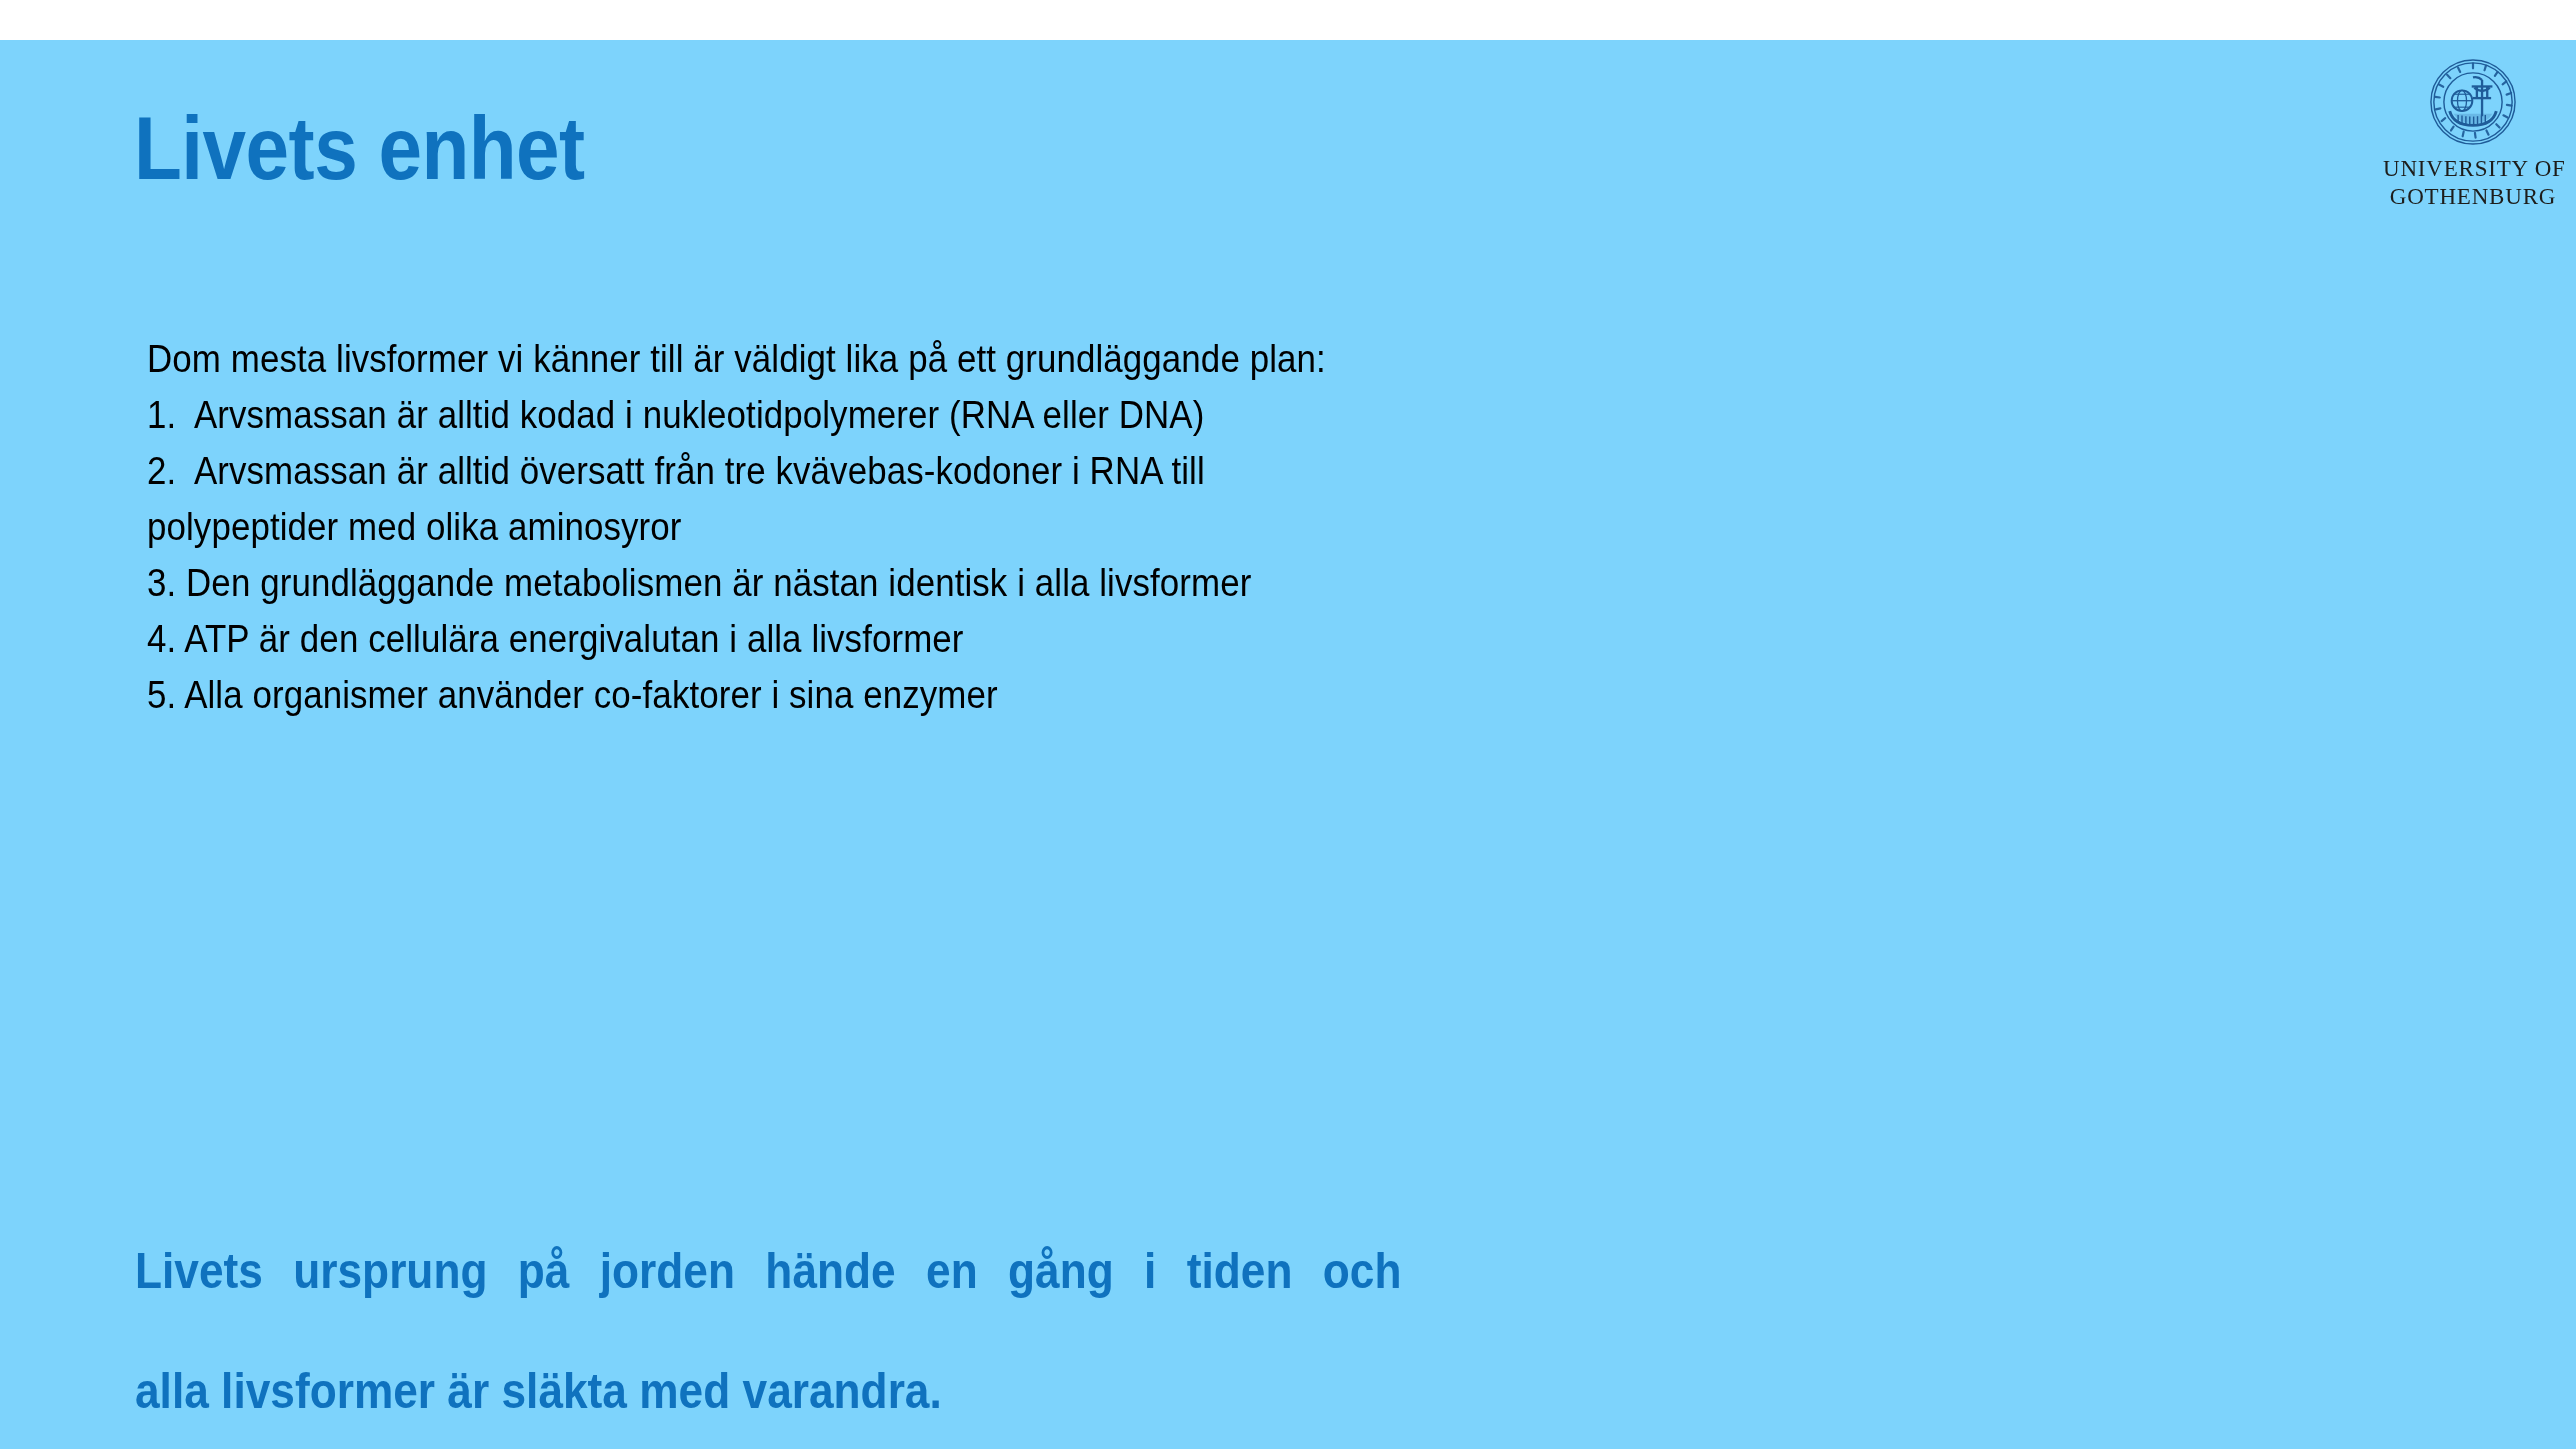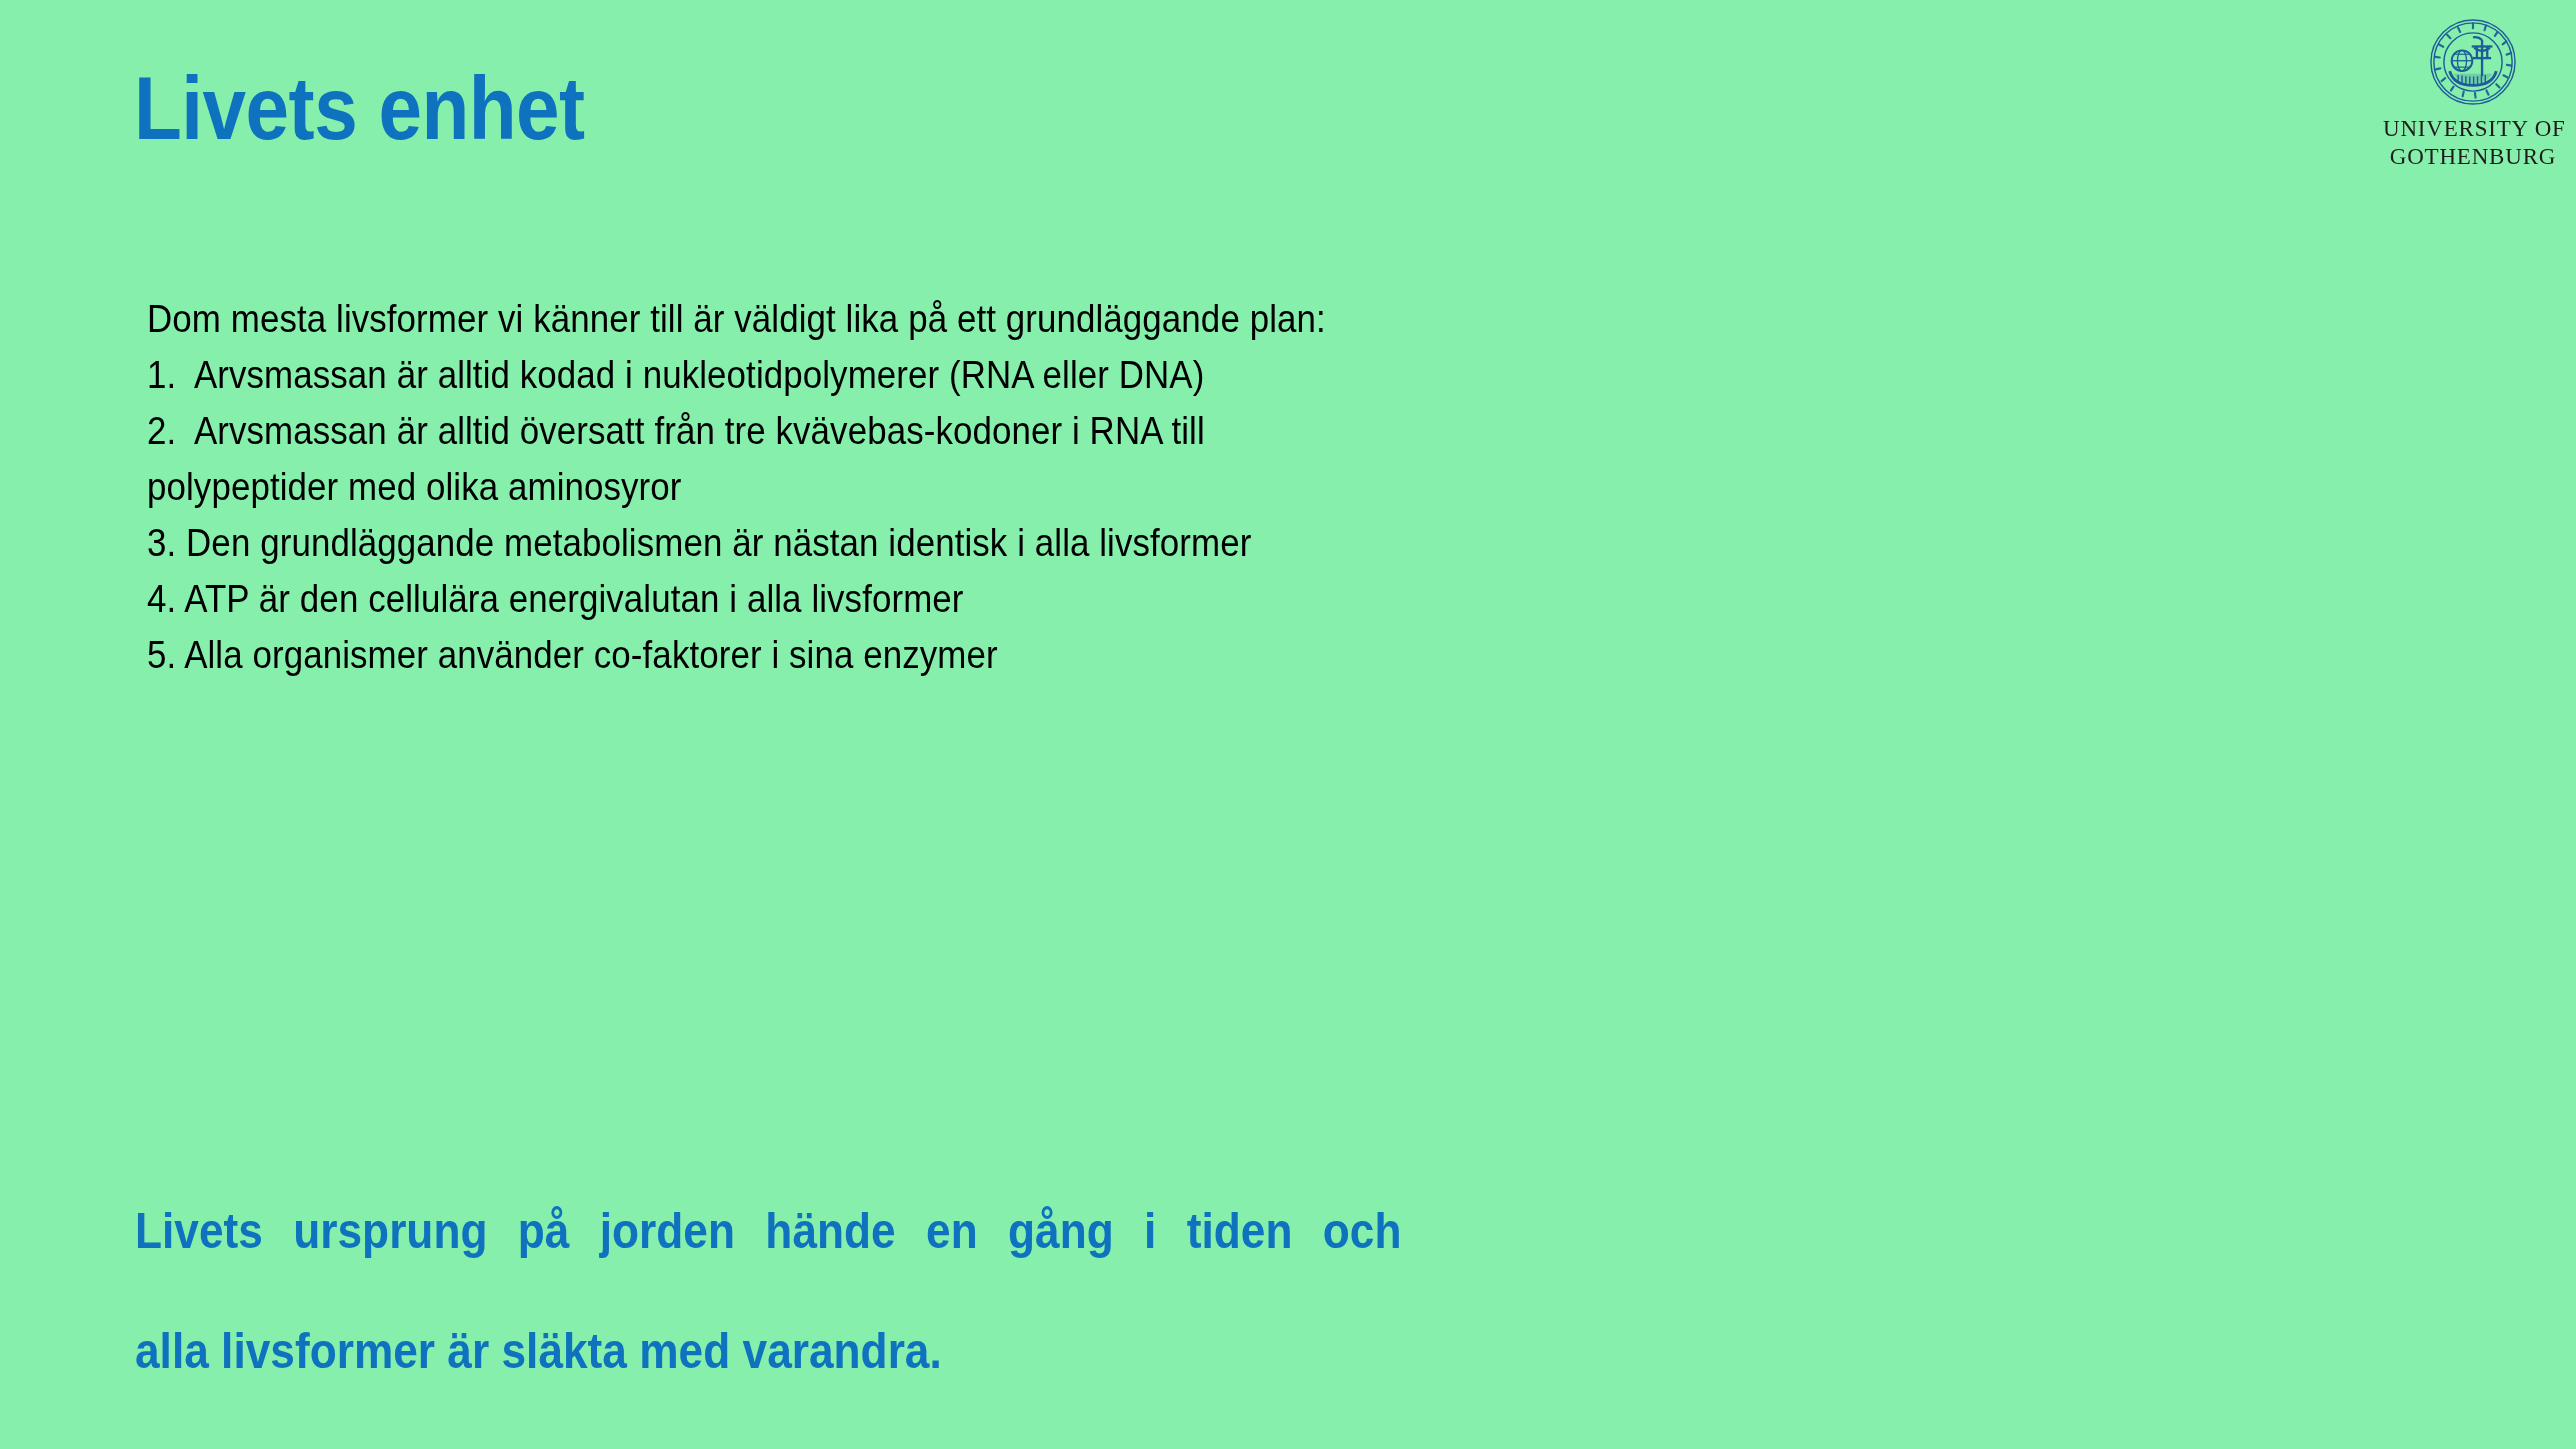--- a/index.html
+++ b/index.html
@@ -13,21 +13,22 @@
     position: relative;
     overflow: hidden;
     font-family: "Liberation Sans", "DejaVu Sans", sans-serif;
     -webkit-font-smoothing: antialiased;
   }
 
   
   .slide {
     position: absolute;
     inset: 0;
-    background: #86efac;
+    background: #7dd3fc;
+    margin-top: 40px;
   }
 
   
   .slide-title {
     position: absolute;
     left: 134px;
     top: 61px;
     font-size: 89px;
     line-height: 1.06;
     font-weight: 700;

